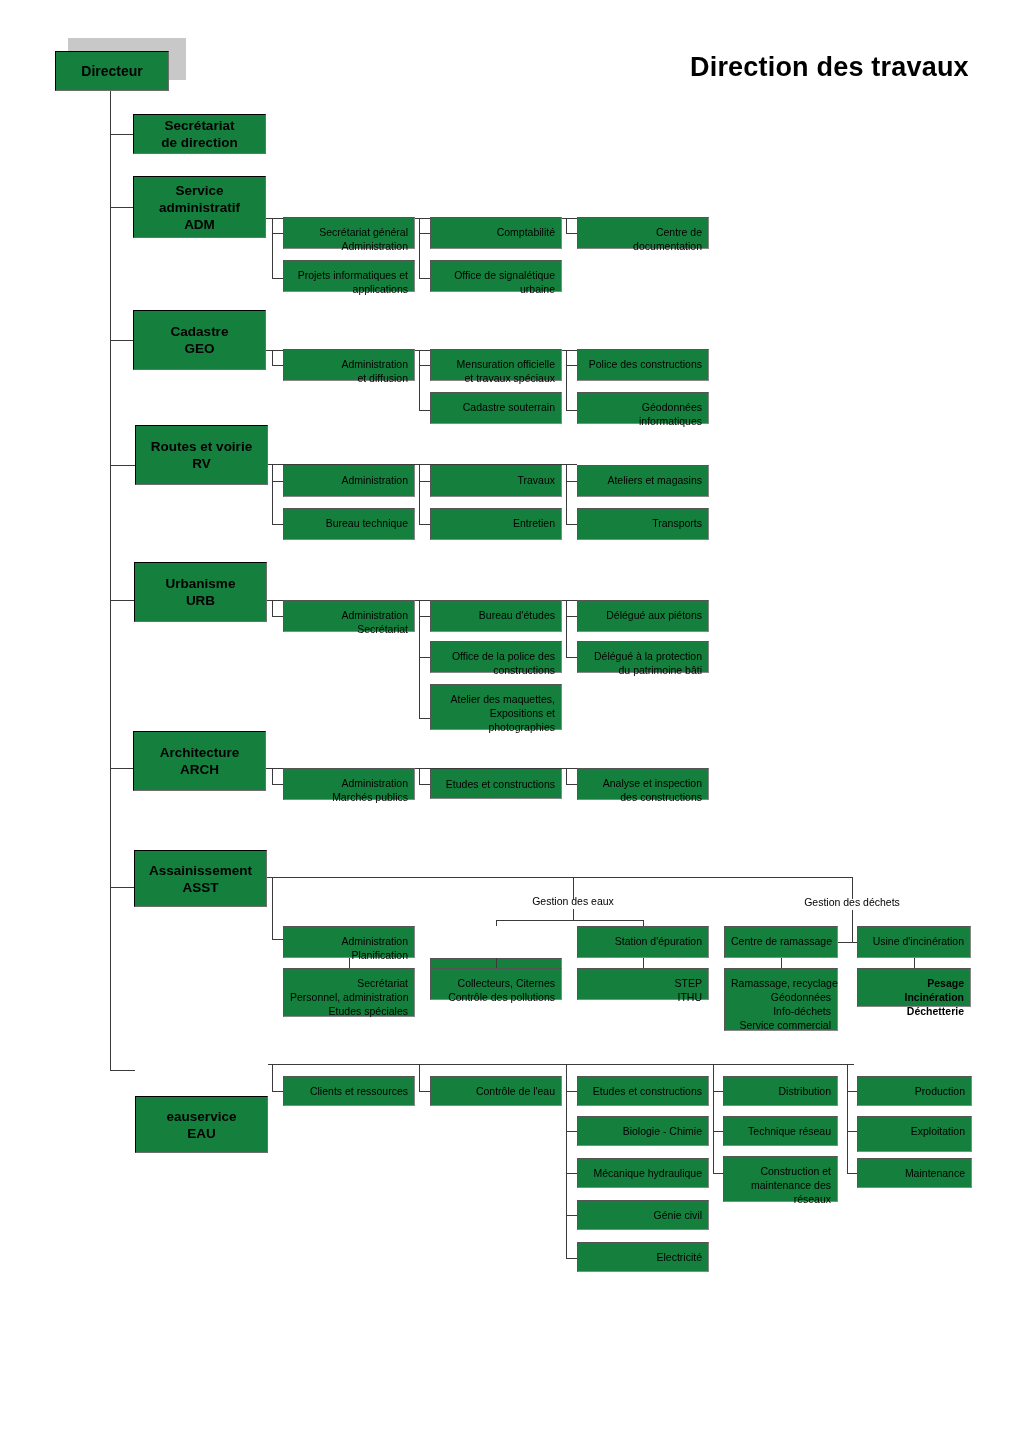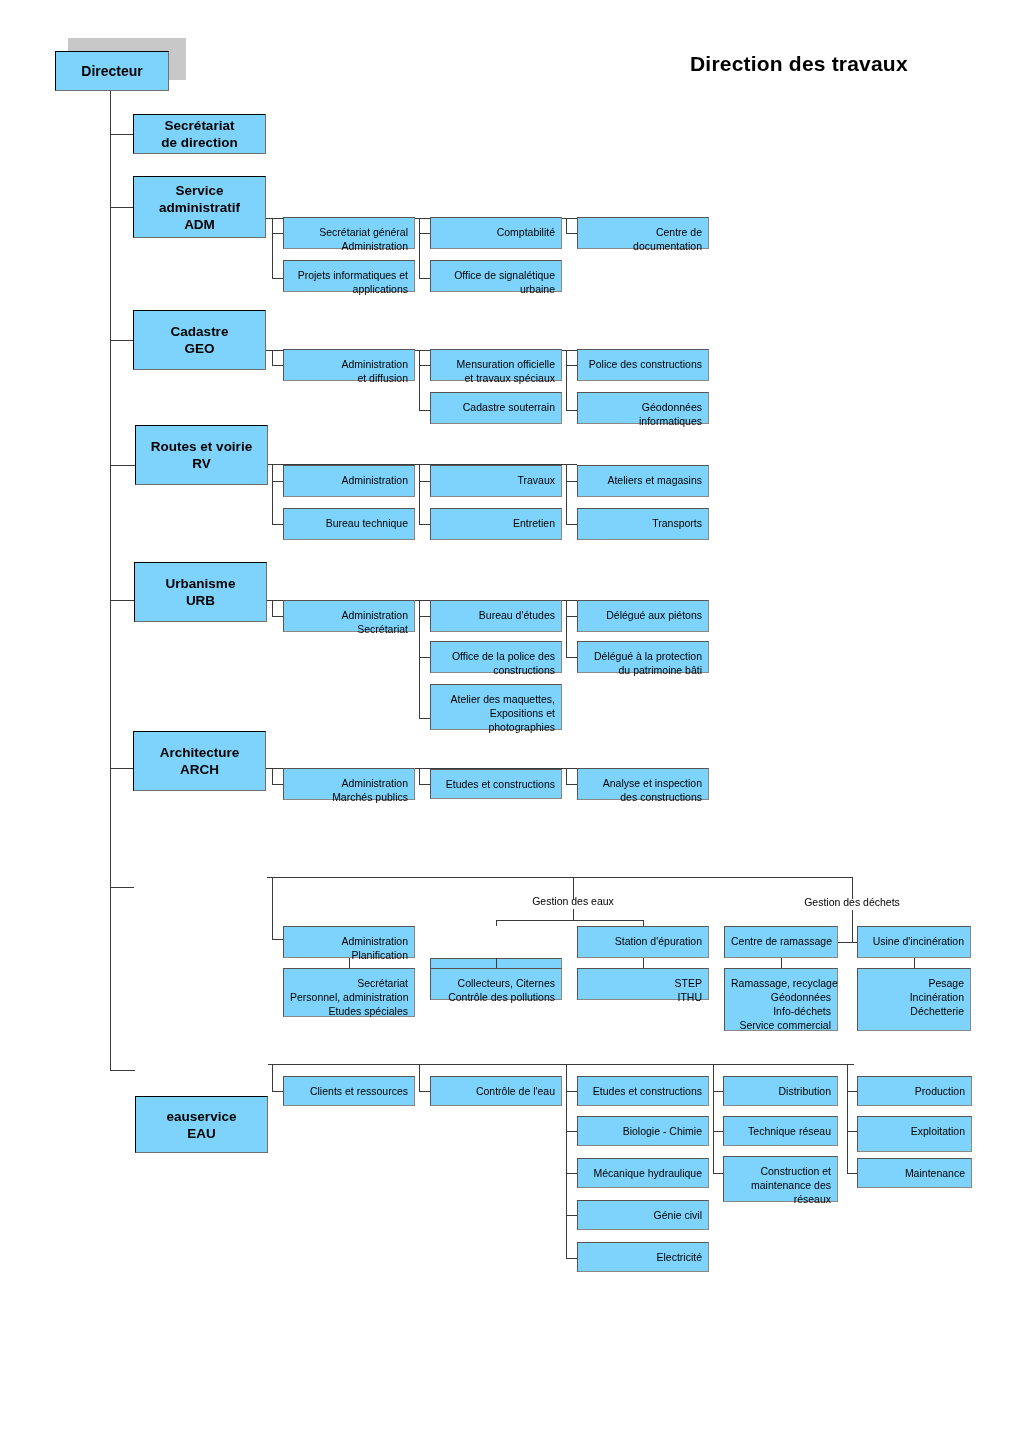--- a/index.html
+++ b/index.html
@@ -23,21 +23,21 @@
   .ln {
     position: absolute;
     background: #3a3a3a;
   }
   .ln.h { height: 1px; }
   .ln.v { width: 1px; }
 
   
   .box {
     position: absolute;
-    background: #7dd3fc;
+    background: #15803d;
     box-sizing: border-box;
     border: 1px solid #555555;
     border-right-color: #888888;
     border-bottom-color: #888888;
   }
 
   
   .dept, .root {
     border: 1.6px solid #000000;
     border-right-color: #6f6f6f;
@@ -73,21 +73,21 @@
     position: absolute;
     font-size: 10.5px;
     line-height: 13px;
     color: #000000;
     white-space: nowrap;
     text-align: center;
   }
 
   #title {
     position: absolute;
-    font-size: 21px;
+    font-size: 27px;
     font-weight: bold;
     letter-spacing: 0.2px;
     white-space: nowrap;
   }
 </style>
 </head>
 <body>
 
 <div id="page">
 
@@ -269,20 +269,24 @@
     <span class="l">Etudes et constructions</span>
   </div>
   <div class="ln v" style="left:566px; top:768px; height:16px;"></div>
   <div class="ln h" style="left:566px; top:784px; width:11px;"></div>
   <div class="box leaf" style="left:577px; top:768px; width:132px; height:32px;">
     <span class="l">Analyse et inspection</span>
     <span class="l">des constructions</span>
   </div>
 
   <div class="ln h" style="left:110px; top:887px; width:24px;"></div>
+  <div class="box dept" style="left:134px; top:850px; width:133px; height:57px;">
+    <span>Assainissement</span>
+    <span>ASST</span>
+  </div>
 
   <div class="ln h" style="left:267px; top:877px; width:586px;"></div>
 
   <div class="ln v" style="left:272px; top:877px; height:62px;"></div>
   <div class="ln h" style="left:272px; top:939px; width:11px;"></div>
   <div class="box leaf" style="left:283px; top:926px; width:132px; height:32px;">
     <span class="l">Administration</span>
     <span class="l">Planification</span>
   </div>
   <div class="ln v" style="left:349px; top:958px; height:10px;"></div>
@@ -332,21 +336,21 @@
     <span class="l">Ramassage, recyclage</span>
     <span class="l">Géodonnées</span>
     <span class="l">Info-déchets</span>
     <span class="l">Service commercial</span>
   </div>
 
   <div class="box leaf" style="left:857px; top:926px; width:114px; height:32px;">
     <span class="l">Usine d'incinération</span>
   </div>
   <div class="ln v" style="left:914px; top:958px; height:10px;"></div>
-  <div class="box leaf" style="left:857px; top:968px; width:114px; height:63px;">
+  <div class="box leaf" style="left:857px; top:968px; width:114px; height:39px;font-weight:bold;">
     <span class="l">Pesage</span>
     <span class="l">Incinération</span>
     <span class="l">Déchetterie</span>
   </div>
 
   <div class="ln h" style="left:110px; top:1070px; width:25px;"></div>
   <div class="box dept" style="left:135px; top:1096px; width:133px; height:57px;">
     <span>eauservice</span>
     <span>EAU</span>
   </div>

